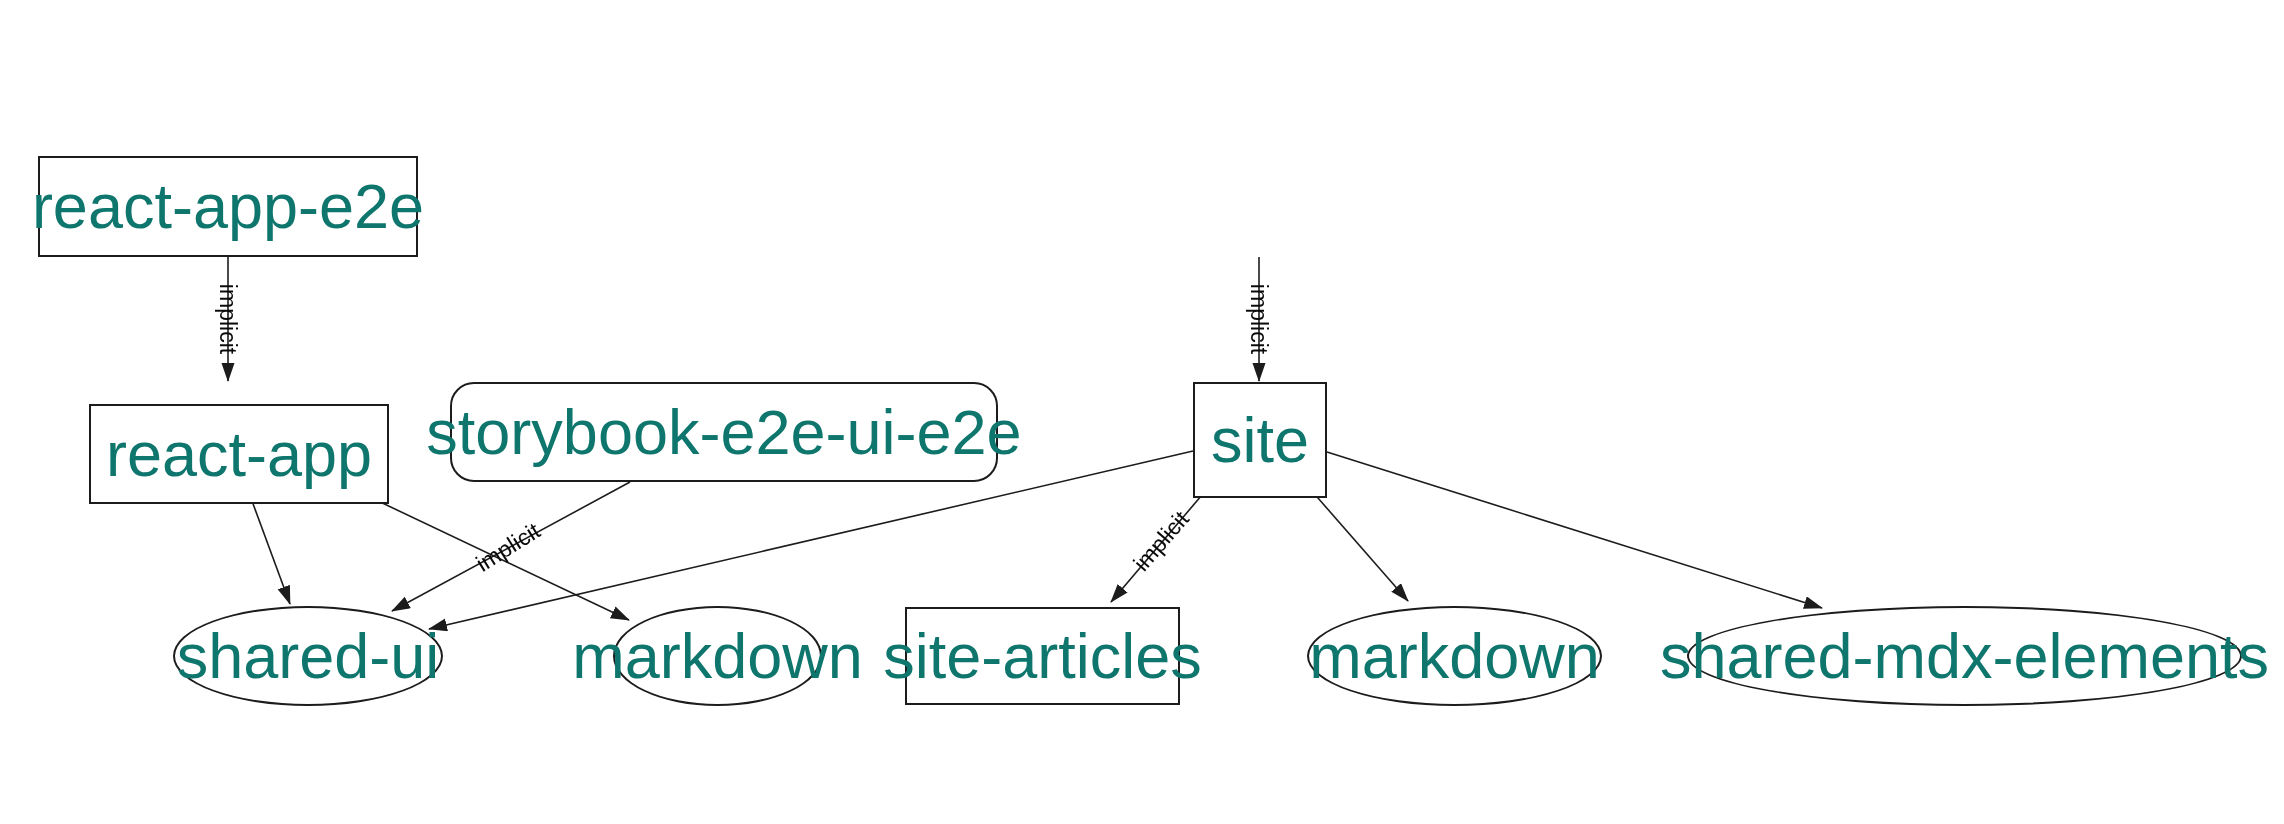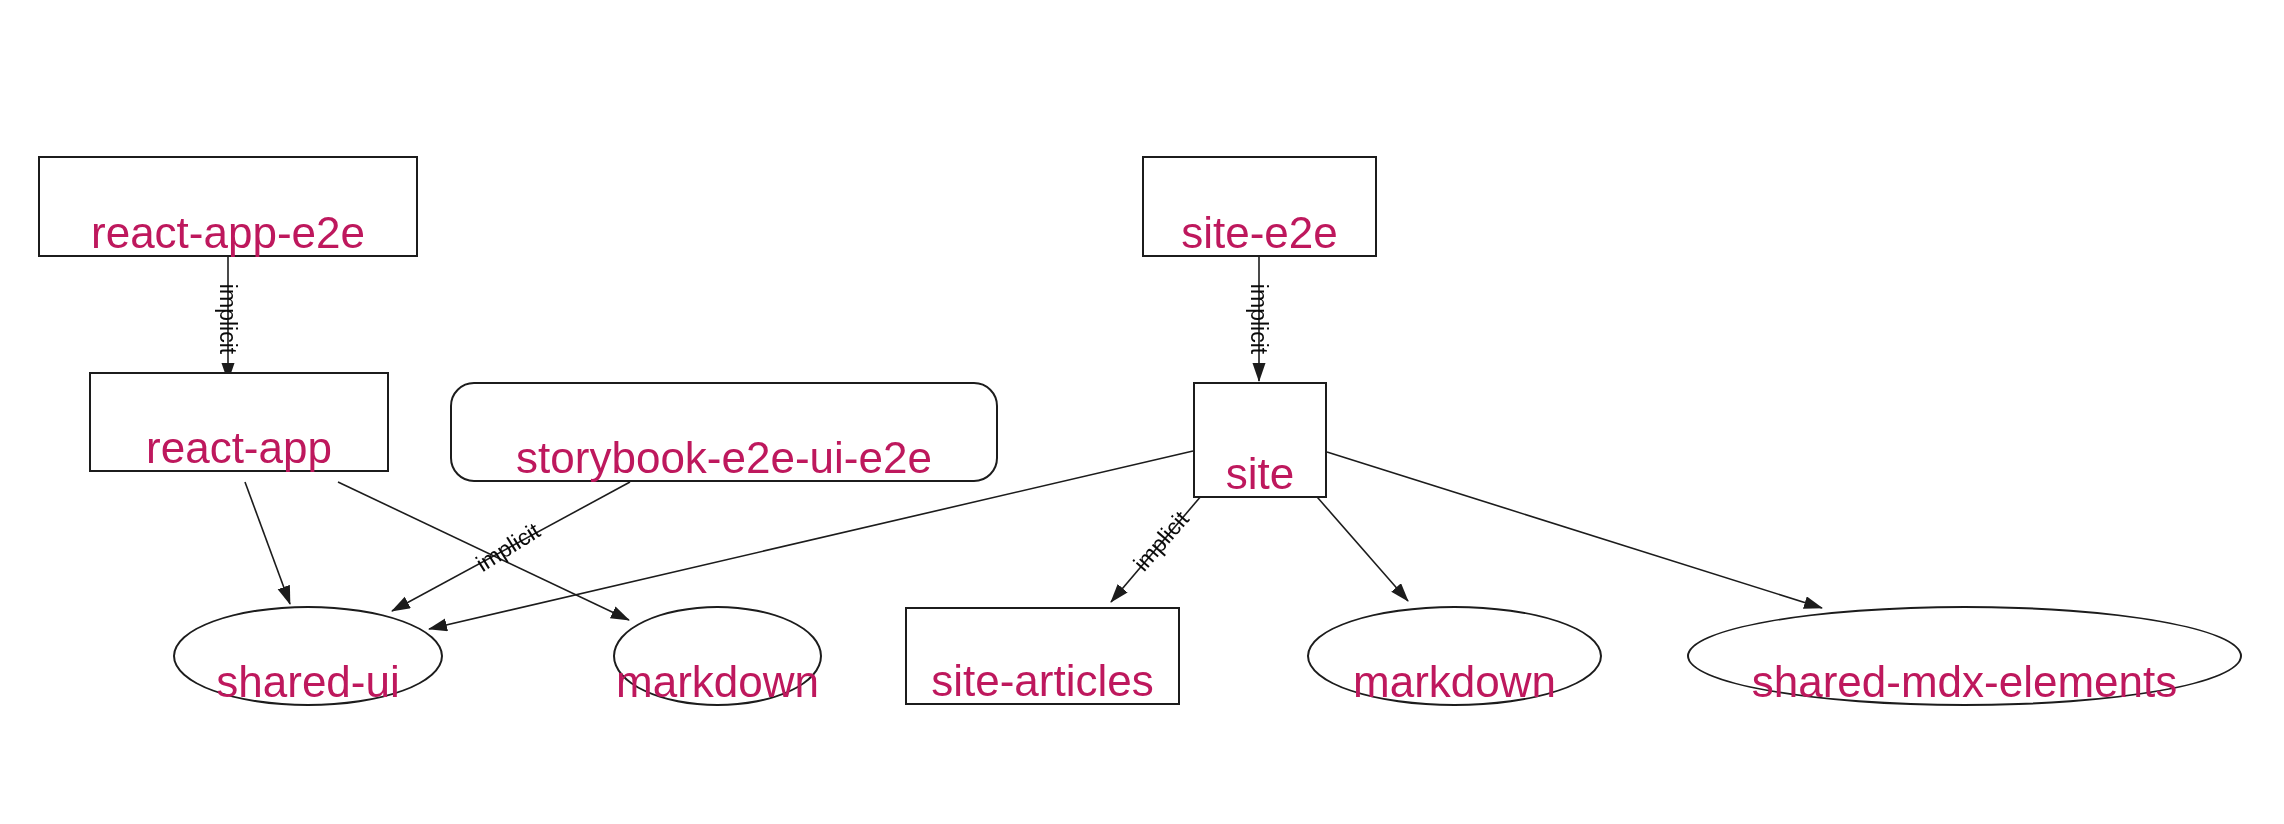--- a/index.html
+++ b/index.html
@@ -31,38 +31,38 @@
     font-family: "Liberation Sans", sans-serif;
     font-size: 23px;
     fill: #0a0a0a;
     text-anchor: middle;
     dominant-baseline: central;
   }
   .node {
     position: absolute;
     box-sizing: border-box;
     display: flex;
-    align-items: flex-end;
+    align-items: center;
     justify-content: center;
     background: #ffffff;
     border: 2px solid #1c1c1c;
-    color: #be185d;
-    font-size: 44px;
+    color: #0f766e;
+    font-size: 63px;
     line-height: 1;
     white-space: nowrap;
     cursor: pointer;
   }
   .node.rect { border-radius: 0; }
   .node.ellipse { border-radius: 50%; }
   .node span { display: block; }
 
   
   #n-react-app-e2e        { left:   38px; top: 156px; width: 380px; height: 101px; }
   #n-site-e2e             { left: 1142px; top: 156px; width: 235px; height: 101px; }
-  #n-react-app            { left:   89px; top: 372px; width: 300px; height: 100px; }
+  #n-react-app            { left:   89px; top: 404px; width: 300px; height: 100px; }
   #n-storybook-e2e-ui-e2e { left:  450px; top: 382px; width: 548px; height: 100px; border-radius: 24px; }
   #n-site                 { left: 1193px; top: 382px; width: 134px; height: 116px; }
   #n-shared-ui            { left:  173px; top: 606px; width: 270px; height: 100px; }
   #n-reactui              { left:  613px; top: 606px; width: 209px; height: 100px; }
   #n-site-articles        { left:  905px; top: 607px; width: 275px; height:  98px; }
   #n-markdown             { left: 1307px; top: 606px; width: 295px; height: 100px; }
   #n-shared-mdx-elements  { left: 1687px; top: 606px; width: 555px; height: 100px; }
 </style>
 </head>
 <body>
@@ -88,23 +88,20 @@
 
     <text class="edge-label" transform="translate(228,319) rotate(90)">implicit</text>
     <text class="edge-label" transform="translate(1259,319) rotate(90)">implicit</text>
     <text class="edge-label" transform="translate(508,547) rotate(-32)">implicit</text>
     <text class="edge-label" transform="translate(1161,541) rotate(-49)">implicit</text>
   </svg>
 
   <div class="node rect" id="n-react-app-e2e">
     <span>react-app-e2e</span>
   </div>
-  <div class="node rect" id="n-site-e2e">
-    <span>site-e2e</span>
-  </div>
   <div class="node rect" id="n-react-app">
     <span>react-app</span>
   </div>
   <div class="node rect" id="n-storybook-e2e-ui-e2e">
     <span>storybook-e2e-ui-e2e</span>
   </div>
   <div class="node rect" id="n-site">
     <span>site</span>
   </div>
   <div class="node ellipse" id="n-shared-ui">

